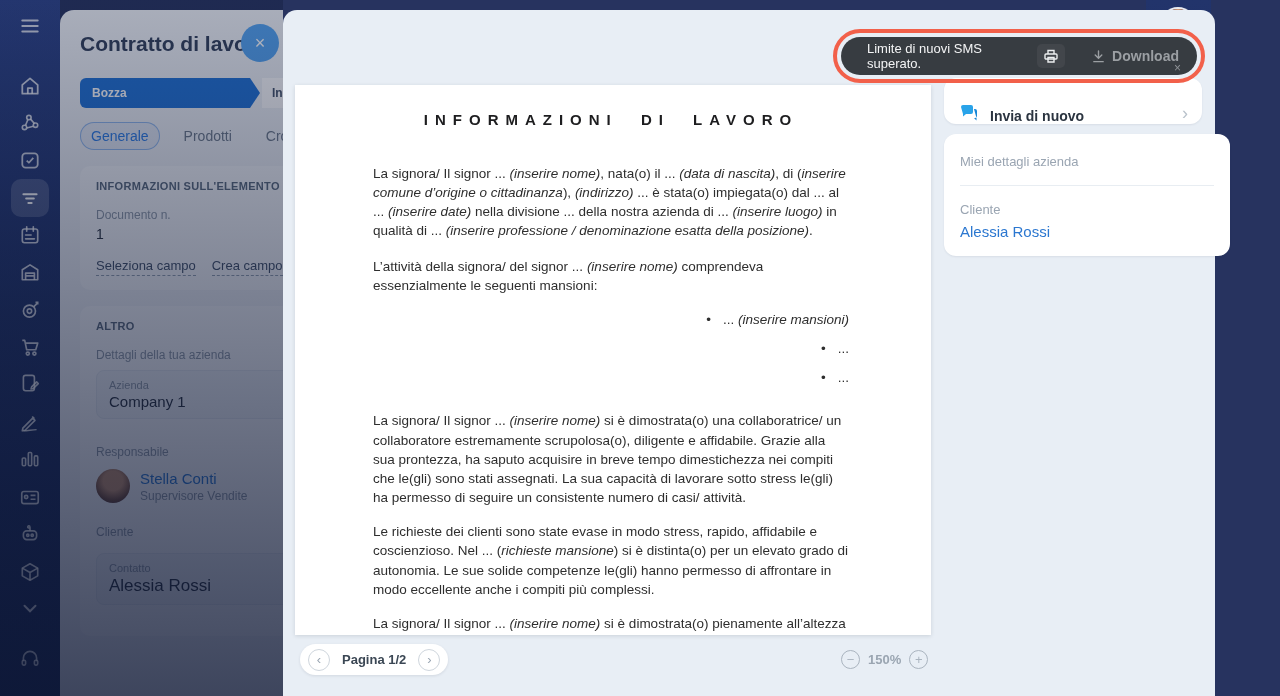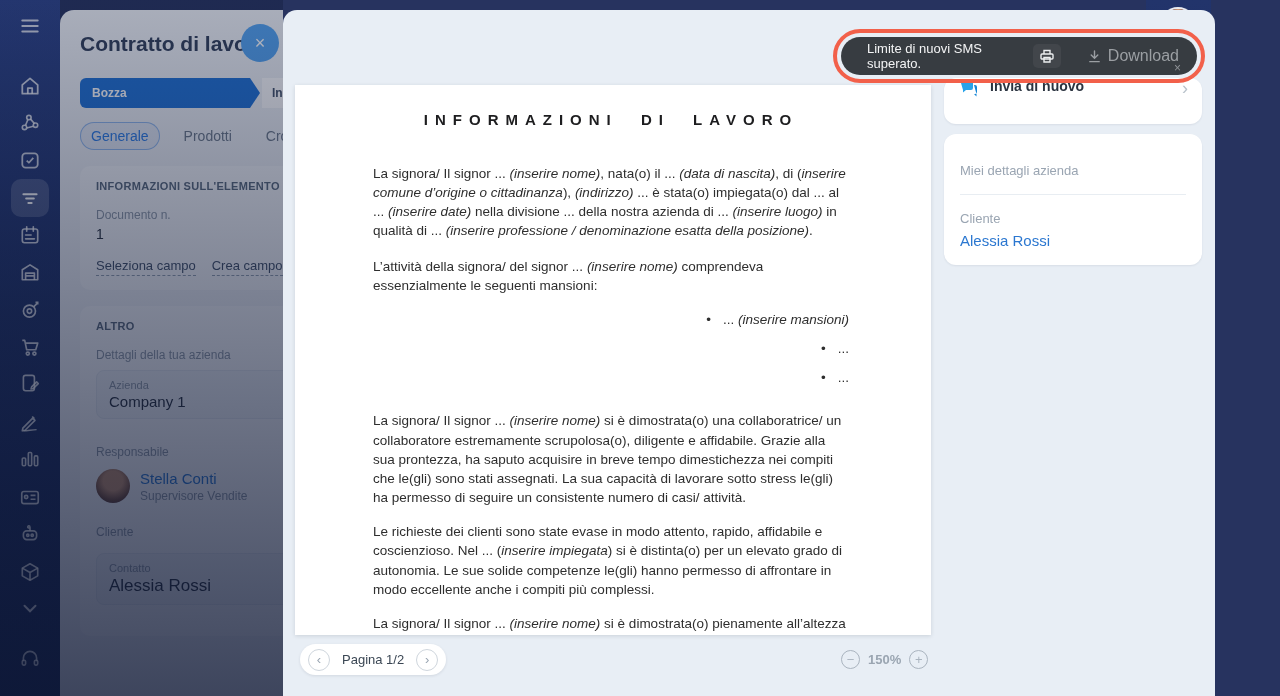--- a/index.html
+++ b/index.html
@@ -64,48 +64,48 @@
   .doc-body .gap-top { margin-top:16px; }
   .doc-body .it, .doc-body span.it { font-style:italic; }
   ul.doc-bullets { list-style:none; margin:4px 0 24px 18px;text-align:right; }
   ul.doc-bullets li { margin:10px 0; }
   ul.doc-bullets li::before { content:"•"; margin-right:12px; }
 
   .pagination { position:absolute; left:17px; top:634px; height:31px; background:#fff; border-radius:17px;
     display:flex; align-items:center; gap:12px; padding:0 8px; box-shadow:0 1px 3px rgba(20,30,50,0.10); }
   .pg-btn { width:22px; height:22px; border:1px solid #cfd6dd; border-radius:50%; color:#97a3b0;
     font-size:13px; display:flex; align-items:center; justify-content:center; }
-  .pg-label { font-size:13px; font-weight:400; color:#3b4754; }
+  .pg-label { font-size:13px; font-weight:700; color:#3b4754; }
   .zoom-ctrl { position:absolute; left:558px; top:640px; display:flex; align-items:center; gap:8px; color:#9aa5b1; }
   .z-btn { width:19px; height:19px; border:1.5px solid #aab4bf; border-radius:50%; font-size:13px;
     display:flex; align-items:center; justify-content:center; color:#aab4bf; line-height:1; }
   .z-label { font-size:13px; font-weight:600; }
 
   
   .right-col { position:absolute; left:661px; top:0; width:258px; }
   .card { background:#fff; border-radius:12px; box-shadow:0 1px 2px rgba(25,39,62,0.08); }
-  .card-resend { position:absolute; top:68px; left:0; width:258px; height:46px; display:flex; align-items:flex-start; padding:0 14px; }
+  .card-resend { position:absolute; top:68px; left:0; width:258px; height:46px; display:flex; align-items:flex-end; padding:0 14px; }
   .resend-icon { width:22px; height:22px; margin-right:10px; }
   .resend-label { font-size:14px; font-weight:700; color:#2b3440; flex:1; }
   .card-chevron { color:#b9c2cb; font-size:18px; }
-  .card-details { position:absolute; top:124px; left:0; width:258px; padding:29px 16px 16px; }
+  .card-details { position:absolute; top:124px; left:0; width:286px; padding:20px 16px 16px; }
   .rc-label { font-size:13px; color:#9aa5b2; }
   .rc-link { font-size:15px; color:#2b77d0; margin-top:6px; }
   .rc-divider { height:1px; background:#e8edf2; margin:16px 0; }
 
   
   .ring { position:absolute; left:550px; top:19px; width:372px; height:54px; border:4px solid #f2604a;
     border-radius:30px; z-index:30; pointer-events:none; }
   .toast { position:absolute; left:558px; top:27px; width:356px; height:38px; background:rgba(48,52,57,0.96);
     border-radius:19px; z-index:29; display:flex; align-items:center; color:#f3f4f5; }
   .toast-msg { font-size:13px; padding-left:26px; flex:1; }
   .toast-print { width:28px; height:24px; background:#42464b; border-radius:5px; display:flex;
     align-items:center; justify-content:center; color:#eceef0; margin-right:26px; }
   .toast-print svg { width:16px; height:16px; }
-  .toast-dl { display:flex; align-items:center; gap:6px; color:#9b9fa3; font-size:16px; padding-right:18px; }
+  .toast-dl { display:flex; align-items:center; gap:6px; color:#9b9fa3; font-size:14px; padding-right:18px;font-weight:bold; }
   .toast-dl svg { width:15px; height:15px; }
   .toast-close { position:absolute; right:16px; bottom:0px; color:#8e9296; font-size:12px; }
 
   
   .right-sidebar { position:absolute; left:1146px; top:0; width:65px; height:696px; z-index:5;
     background:linear-gradient(180deg,#22346b 0%,#1a2a5a 50%,#152349 100%); }
   .rs-item { position:absolute; left:15px; width:34px; height:34px; border-radius:50%; overflow:hidden; }
   .rs-ico { background:rgba(255,255,255,0.10); color:#e8ecf2; display:flex; align-items:center; justify-content:center; }
   .rs-ico svg { width:19px; height:19px; }
   .rs-divider { position:absolute; left:19px; width:26px; height:1px; background:rgba(255,255,255,0.25); }
@@ -298,21 +298,21 @@
       <div class="doc-title">INFORMAZIONI DI LAVORO</div>
       <div class="doc-body">
         <p><span>La signora/ Il signor ... </span><span class="it">(inserire nome)</span><span>, nata(o) il ... </span><span class="it">(data di nascita)</span><span>, di (</span><span class="it">inserire comune d’origine o cittadinanza</span><span>), </span><span class="it">(indirizzo)</span><span> ... è stata(o) impiegata(o) dal ... al ... </span><span class="it">(inserire date)</span><span> nella divisione ... della nostra azienda di ... </span><span class="it">(inserire luogo)</span><span> in qualità di ... </span><span class="it">(inserire professione / denominazione esatta della posizione)</span><span>.</span></p>
         <p class="gap-top"><span>L’attività della signora/ del signor ... </span><span class="it">(inserire nome)</span><span> comprendeva essenzialmente le seguenti mansioni:</span></p>
         <ul class="doc-bullets">
             <li><span>... </span><span class="it">(inserire mansioni)</span></li>
             <li><span>...</span></li>
             <li><span>...</span></li>
           </ul>
         <p><span>La signora/ Il signor ... </span><span class="it">(inserire nome)</span><span> si è dimostrata(o) una collaboratrice/ un collaboratore estremamente scrupolosa(o), diligente e affidabile. Grazie alla sua prontezza, ha saputo acquisire in breve tempo dimestichezza nei compiti che le(gli) sono stati assegnati. La sua capacità di lavorare sotto stress le(gli) ha permesso di seguire un consistente numero di casi/ attività.</span></p>
-        <p><span>Le richieste dei clienti sono state evase in modo attento, rapido, affidabile e coscienzioso. Nel ... (</span><span class="it">inserire impiegata</span><span>) si è distinta(o) per un elevato grado di autonomia. Le sue solide competenze le(gli) hanno permesso di affrontare in modo eccellente anche i compiti più complessi.</span></p>
+        <p><span>Le richieste dei clienti sono state evase in modo stress, rapido, affidabile e coscienzioso. Nel ... (</span><span class="it">richieste mansione</span><span>) si è distinta(o) per un elevato grado di autonomia. Le sue solide competenze le(gli) hanno permesso di affrontare in modo eccellente anche i compiti più complessi.</span></p>
         <p><span>La signora/ Il signor ... </span><span class="it">(inserire nome)</span><span> si è dimostrata(o) pienamente all’altezza delle nostre aspettative e richieste, fornendo sempre ottime prestazioni sia dal punto di vista qualitativo, sia dal punto di vista quantitativo.</span></p>
       </div>
     </div>
 
     <div class="pagination">
       <div class="pg-btn">‹</div>
       <div class="pg-label">Pagina 1/2</div>
       <div class="pg-btn">›</div>
     </div>
     <div class="zoom-ctrl">

